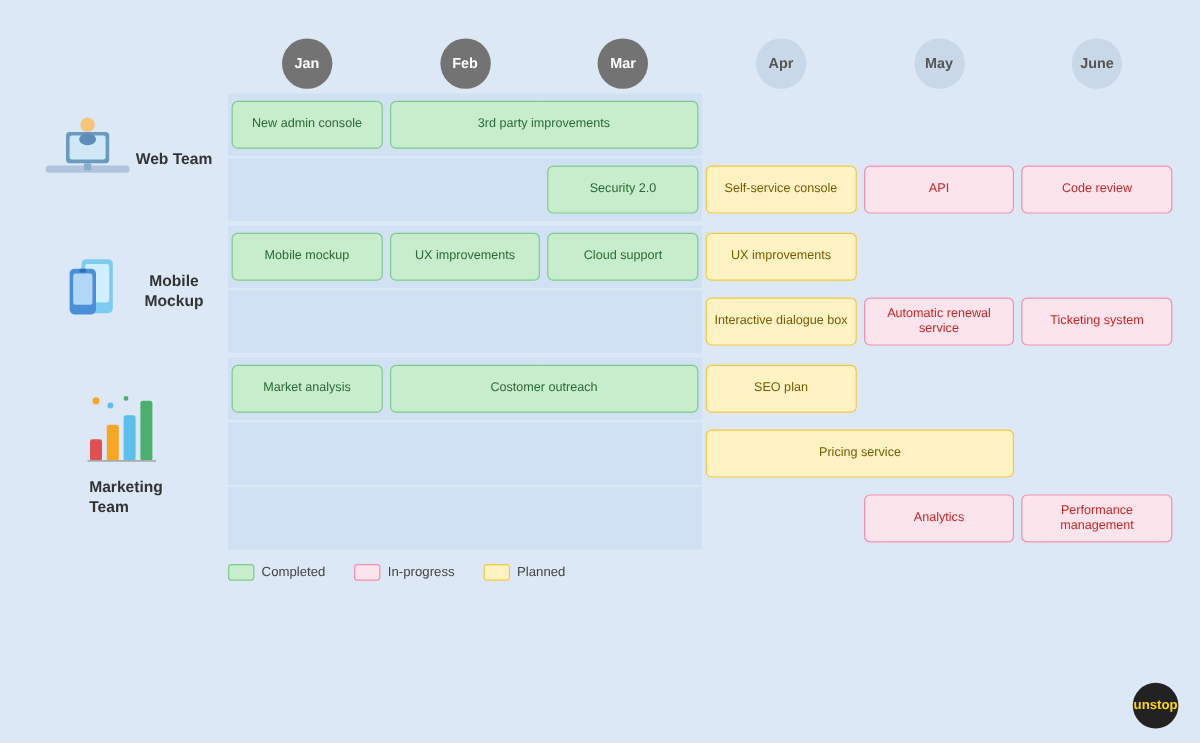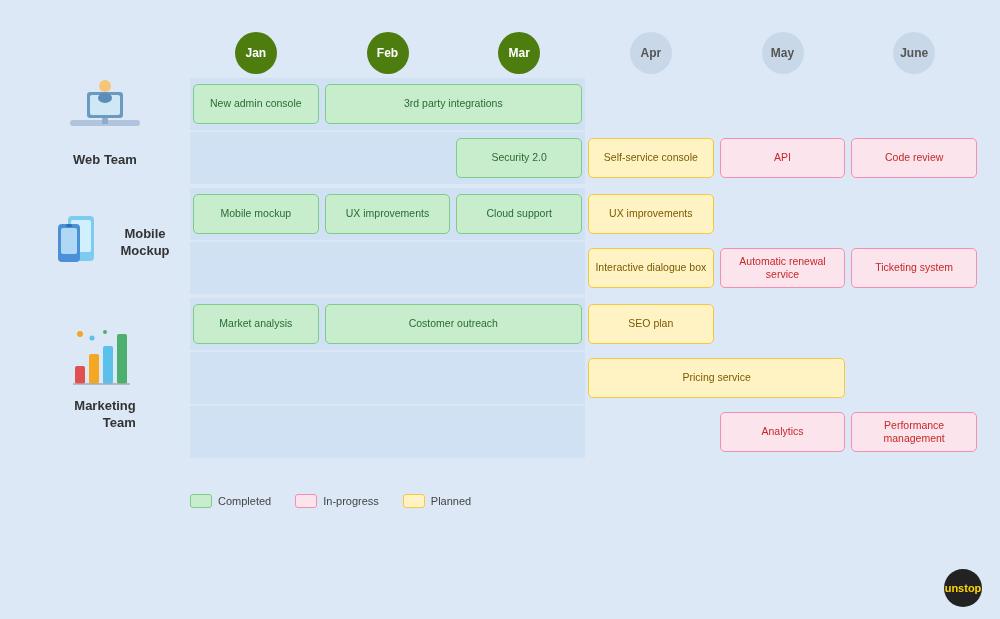--- a/index.html
+++ b/index.html
@@ -19,21 +19,21 @@
       position: relative;
     }
     .title {
       text-align: center;
       font-size: 20px;
       font-weight: 700;
       color: #222;
       margin-bottom: 14px;
     }
     .month-bubble {
-      background: #4d7c0f;
+      background: #737373;
       color: white;
       border-radius: 50%;
       width: 42px;
       height: 42px;
       display: flex;
       align-items: center;
       justify-content: center;
       font-size: 12px;
       font-weight: 600;
     }
@@ -65,21 +65,20 @@
       margin-top: 8px;
       margin-left: 170px;
     }
     .legend-item {
       display: flex;
       flex-direction: row;
       align-items: center;
       gap: 6px;
       font-size: 11px;
       color: #444;
-      margin-top: 24px;
     }
     .legend-box {
       width: 22px;
       height: 14px;
       border-radius: 3px;
       border: 1.5px solid;
     }
     .legend-green { background: #c8edcc; border-color: #7ecb8a; }
     .legend-pink { background: #fce4ec; border-color: #f48fb1; }
     .legend-yellow { background: #fff3c4; border-color: #f5c842; }
@@ -145,21 +144,21 @@
             <div class="month-bubble light">May</div>
           </div>
           <div style="flex: 1 1 0%; display: flex; align-items: center; justify-content: center;">
             <div class="month-bubble light">June</div>
           </div>
         </div>
     </div>
 
     <div id="teams-container">
         <div style="display: flex; flex-direction: row; margin-bottom: 4px;">
-          <div style="width: 170px; flex-shrink: 0; display: flex; align-items: center; flex-direction: column;">
+          <div style="width: 170px; flex-shrink: 0; display: flex; align-items: center; justify-content: center; flex-direction: row;">
             <div style="width: 80px; height: 70px;"><svg width="80" height="70" viewBox="0 0 80 70" xmlns="http://www.w3.org/2000/svg">
 
       <rect x="5" y="42" width="70" height="6" rx="3" fill="#b0c4de"></rect>
 
       <rect x="22" y="14" width="36" height="26" rx="3" fill="#6a9bbf"></rect>
       <rect x="25" y="17" width="30" height="20" rx="2" fill="#d0e8f5"></rect>
 
       <rect x="37" y="40" width="6" height="6" rx="1" fill="#8aadcc"></rect>
 
       <circle cx="40" cy="8" r="6" fill="#f5c57a"></circle>
@@ -170,21 +169,21 @@
           </div>
           <div style="flex: 1 1 0%; display: flex; flex-direction: column; gap: 2px;">
             <div style="display: flex; flex-direction: row; height: 52px; position: relative;">
               <div style="flex: 1 1 0%; height: 52px; position: relative; background: rgba(180, 210, 240, 0.28);"></div>
               <div style="flex: 1 1 0%; height: 52px; position: relative; background: rgba(180, 210, 240, 0.28);"></div>
               <div style="flex: 1 1 0%; height: 52px; position: relative; background: rgba(180, 210, 240, 0.28);"></div>
               <div style="flex: 1 1 0%; height: 52px; position: relative;"></div>
               <div style="flex: 1 1 0%; height: 52px; position: relative;"></div>
               <div style="flex: 1 1 0%; height: 52px; position: relative;"></div>
               <div class="bar-abs bar-green" style="left: calc(0% + 3px); width: calc(16.6667% - 6px);">New admin console</div>
-              <div class="bar-abs bar-green" style="left: calc(16.6667% + 3px); width: calc(33.3333% - 6px);">3rd party integrations</div>
+              <div class="bar-abs bar-green" style="left: calc(16.6667% + 3px); width: calc(33.3333% - 6px);">3rd party improvements</div>
             </div>
             <div style="display: flex; flex-direction: row; height: 52px; position: relative;">
               <div style="flex: 1 1 0%; height: 52px; position: relative; background: rgba(180, 210, 240, 0.28);"></div>
               <div style="flex: 1 1 0%; height: 52px; position: relative; background: rgba(180, 210, 240, 0.28);"></div>
               <div style="flex: 1 1 0%; height: 52px; position: relative; background: rgba(180, 210, 240, 0.28);"></div>
               <div style="flex: 1 1 0%; height: 52px; position: relative;"></div>
               <div style="flex: 1 1 0%; height: 52px; position: relative;"></div>
               <div style="flex: 1 1 0%; height: 52px; position: relative;"></div>
               <div class="bar-abs bar-green" style="left: calc(33.3333% + 3px); width: calc(16.6667% - 6px);">Security 2.0</div>
               <div class="bar-abs bar-yellow" style="left: calc(50% + 3px); width: calc(16.6667% - 6px);">Self-service console</div>
@@ -241,21 +240,21 @@
       <rect x="24" y="30" width="10" height="30" rx="2" fill="#f5a623"></rect>
       <rect x="38" y="22" width="10" height="38" rx="2" fill="#5bc0eb"></rect>
       <rect x="52" y="10" width="10" height="50" rx="2" fill="#4caf6e"></rect>
 
       <circle cx="15" cy="10" r="3" fill="#f5a623"></circle>
       <circle cx="27" cy="14" r="2.5" fill="#5bc0eb"></circle>
       <circle cx="40" cy="8" r="2" fill="#4caf6e"></circle>
 
       <line x1="8" y1="60" x2="65" y2="60" stroke="#aaa" stroke-width="1.5"></line>
     </svg></div>
-            <div style="font-size: 13px; font-weight: 600; color: rgb(51, 51, 51); text-align: right; margin-top: 4px; line-height: 1.3;">Marketing<br>Team</div>
+            <div style="font-size: 13px; font-weight: 600; color: rgb(51, 51, 51); text-align: left; margin-top: 4px; line-height: 1.3;">Marketing<br>Team</div>
           </div>
           <div style="flex: 1 1 0%; display: flex; flex-direction: column; gap: 2px;">
             <div style="display: flex; flex-direction: row; height: 52px; position: relative;">
               <div style="flex: 1 1 0%; height: 52px; position: relative; background: rgba(180, 210, 240, 0.28);"></div>
               <div style="flex: 1 1 0%; height: 52px; position: relative; background: rgba(180, 210, 240, 0.28);"></div>
               <div style="flex: 1 1 0%; height: 52px; position: relative; background: rgba(180, 210, 240, 0.28);"></div>
               <div style="flex: 1 1 0%; height: 52px; position: relative;"></div>
               <div style="flex: 1 1 0%; height: 52px; position: relative;"></div>
               <div style="flex: 1 1 0%; height: 52px; position: relative;"></div>
               <div class="bar-abs bar-green" style="left: calc(0% + 3px); width: calc(16.6667% - 6px);">Market analysis</div>

